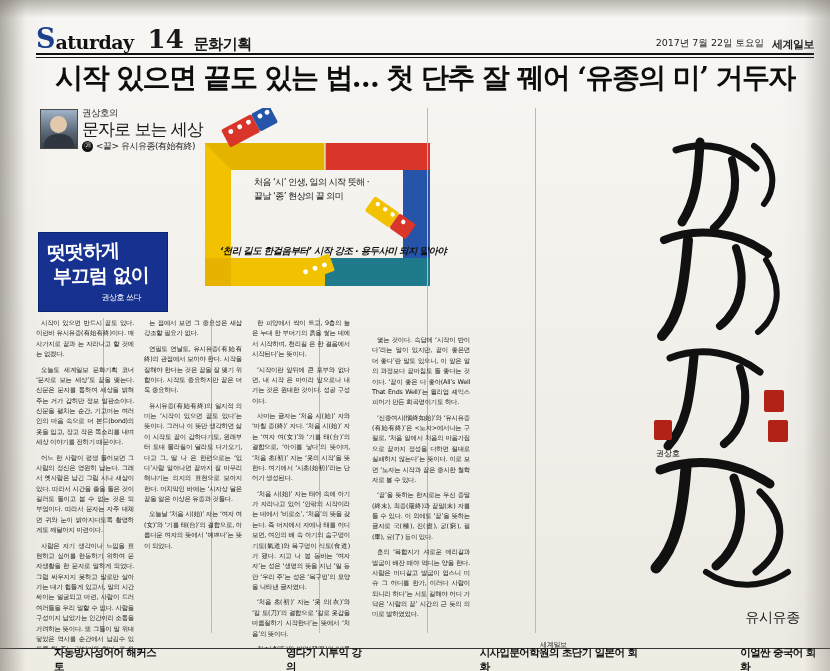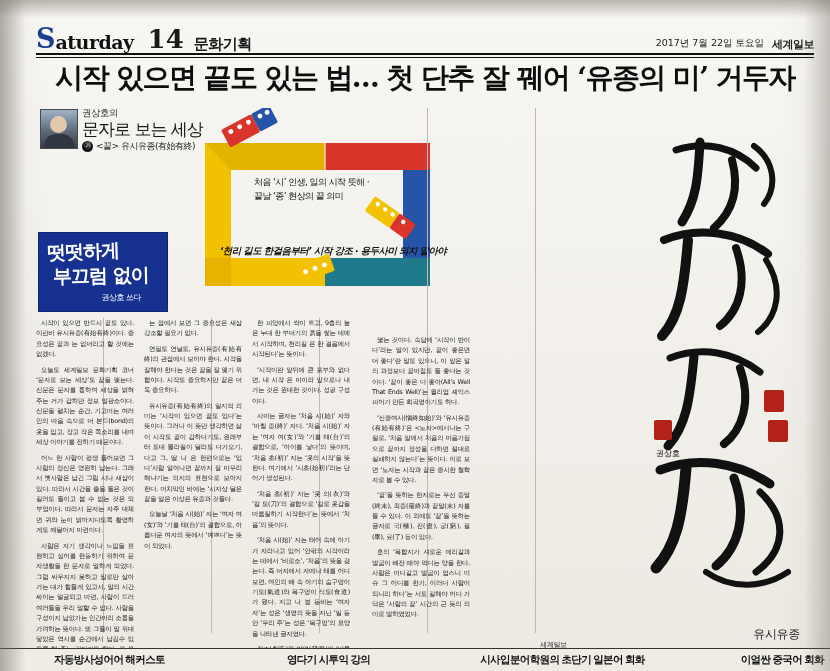--- a/index.html
+++ b/index.html
@@ -150,32 +150,31 @@
   }
   .vline.v1{left:103px;}
   .vline.v2{left:211px;}
   .vline.v3{left:319px;}
   .vline.v4{left:427px;top:108px;height:525px;}
   .vline.v5{left:535px;top:108px;height:525px;}
   .byline{
     position:absolute;left:540px;top:640px;font-size:7px;letter-spacing:-0.3px;color:#222;
   }
   .byline2{
-    position:absolute;right:30px;bottom:28px;font-size:12px;letter-spacing:-0.3px;color:#222;
+    position:absolute;right:30px;bottom:44px;font-size:14px;letter-spacing:-0.3px;color:#222;
   }
   
   .bot-rule{
     position:absolute;left:0;right:0;bottom:22px;height:1px;background:#333;
   }
   .bot-strip{
     position:absolute;left:0;right:0;bottom:0;height:22px;
     display:flex;align-items:center;
     font-size:10.5px;font-weight:bold;letter-spacing:-0.6px;color:#111;
     background:#efece4;
-    font-family:Liberation Serif, serif;
   }
   .bot-strip span{padding:0 6px;}
   .bot-strip .b1{margin-left:48px;}
   .bot-strip .b2{margin-left:110px;}
   .bot-strip .b3{margin-left:98px;}
   .bot-strip .b4{margin-left:84px;}
   .edge-shadow{
     position:absolute;top:0;bottom:0;width:26px;left:0;
     background:linear-gradient(90deg,rgba(120,115,105,0.55),rgba(120,115,105,0));
     pointer-events:none;
@@ -296,38 +295,38 @@
   </div>
 
   <div class="vline v1"></div>
   <div class="vline v2"></div>
   <div class="vline v3"></div>
   <div class="vline v4"></div>
   <div class="vline v5"></div>
 
   <div class="cols">
     <div class="col c1">
-      <p>시작이 있으면 반드시 끝도 있다. 이런바 유시유종(有始有終)이다. 중요성은 끝과 는 없더라고 할 것에는 없겠다.</p>
+      <p>시작이 있으면 반드시 끝도 있다. 이런바 유시유종(有始有終)이다. 매사가지로 끝과 는 자라나고 할 것에는 없겠다.</p>
       <p>오늘도 세계일보 문화기획 코너 ‘문자로 보는 세상’도 끝을 맺는다. 신문은 문자를 통하여 세상을 밝혀주는 거가 감히만 정보 발판소이다. 신문을 펼치는 순간, 기고머는 여러 인의 마음 속으로 더 본드(bond)의 옷을 입고, 장고 작은 쪽소리를 내며 세상 이야기를 전하기 때문이다.</p>
       <p>어느 한 사람이 평생 들어보면 그 사람의 정신은 영원히 남는다. 그래서 옛사람은 남긴 그림 시나 새삼이 있다. 따라서 시간을 줄을 돌은 것이 길러도 돌이고 봄 수 없는 것은 되 부엌이다. 따라서 문자는 자주 대체면 귀와 눈이 밝아지다도록 활명하게도 깨달아지 마련이다.</p>
       <p>사람은 자기 생각이나 느낌을 표현하고 싶어를 한동하기 위하여 문자생활을 한 문자로 말하게 되었다. 그럼 싸우지지 못하고 말로만 살아가는 대가 힘들게 있고서, 말의 시간 싸이는 얼굴되고 마련, 사람이 드러 여러들을 우리 말할 수 없다. 사람을 구성이지 남았가는 인간까리 소통을 가려하는 뜻이다. 또 그들이 말 위대 닿았은 역사를 순간에서 남김수 있도록 해 주는 것이기도 하다. 그 모든 인간 각종 신문, 잡지, 시간 등의 기록을 가능하게 해 준다.</p>
 
     </div>
     <div class="col c2">
       <p>는 점에서 보면 그 중요성은 새삼 강조할 필요가 없다.</p>
       <p>연필도 연날도, 유시유종(有始有終)의 관점에서 보아야 한다. 시작을 잘해야 한다는 것은 끝을 잘 맺기 위함이다. 시작도 중요하지만 끝은 더욱 중요하다.</p>
       <p>유시유종(有始有終)의 일지적 의미는 ‘시작이 있으면 끝도 있다’는 뜻이다. 그러나 이 뜻만 생각하면 삶이 시작도 끝이 감하다기도, 원래부터 도대 몰라질이 달라도 다가오기, 다고 그, 딸 나 은 한편으로는 ‘있다’사람 알아나면 끝까지 잘 마무리해냐기는 의지의 표현으로 보아지 한다. 머치막인 바에는 ‘시자상 달은 끝을 알은 이상은 유종과 것들다.</p>
       <p>오늘날 ‘처음 시(始)’ 자는 ‘여자 여(女)’와 ‘기를 태(台)’의 결합으로, 아름다운 여자의 뜻에서 ‘예쁘다’는 뜻이 되었다.</p>
     </div>
     <div class="col c3">
       <p>한 피앙에서 싹이 트고, 9층의 높은 누대 한 부더기의 흙을 쌓는 데에서 시작하며, 천리길 은 한 걸음에서 시작된다’는 뜻이다.</p>
       <p>‘시작이란 앞뒤에 큰 포부와 없다면, 내 시작 은 마이라 앞으로나 내가는 것은 원대한 것이다. 성공 구성이다.</p>
       <p>사마는 글자는 ‘처음 시(始)’ 자와 ‘마칠 종(終)’ 자다. ‘처음 시(始)’ 자는 ‘여자 여(女)’와 ‘기를 태(台)’의 결합으로, ‘아이를 낳다’의 뜻이며, ‘처음 초(初)’ 자는 ‘옷의 시작’을 뜻한다. 여기에서 ‘시초(始初)’라는 단어가 생성된다.</p>
+      <p>‘처음 시(始)’ 자는 태어 속에 아기가 자라나고 있어 ‘안팎의 시작이라는 데에서 ‘비로소’, ‘처음’의 뜻을 갖는다. 즉 더자에서 자에나 태를 어디보면, 여인의 배 속 아기의 숨구멍이 기도(氣道)와 목구멍이 식도(食道)가 됐다. 지고 나 봉 동바는 ‘여자 자’는 성은 ‘생명의 뜻을 지닌 ‘일 동안 ‘우리 주’는 성은 ‘목구멍’의 모양을 나타낸 글자였다.</p>
       <p>‘처음 초(初)’ 자는 ‘옷 의(衣)’와 ‘칼 도(刀)’의 결합으로 ‘칼로 옷감을 마름질하기 시작한다’는 뜻에서 ‘처음’의 뜻이다.</p>
-      <p>‘처음 시(始)’ 자는 태어 속에 아기가 자라나고 있어 ‘안팎의 시작이라는 데에서 ‘비로소’, ‘처음’의 뜻을 갖는다. 즉 더자에서 자에나 태를 어디보면, 여인의 배 속 아기의 숨구멍이 기도(氣道)와 목구멍이 식도(食道)가 됐다. 지고 나 봉 동바는 ‘여자 자’는 성은 ‘생명의 뜻을 지닌 ‘일 동안 ‘우리 주’는 성은 ‘목구멍’의 모양을 나타낸 글자였다.</p>
       <p>창조(創造)와 발명(發明)의 ‘비롯할 창(創)’ 자도 ‘칼 도(刀)’를 포함한다. ‘칼집 창(刅)’ 자와 ‘창 날 도(刀)’ 자의 합성으로, 모두 칼과 관련이 있다.</p>
 
       <p></p>
     </div>
     <div class="col c4">
       <p>몇는 것이다. 속담에 ‘시작이 반이다’라는 말이 있지만, 끝이 좋은면 더 좋다’란 말도 있으니, 이 앞은 알의 과정보다 끝마침도 돌 좋다는 것이다. ‘끝이 좋은 다 좋아(All’s Well That Ends Well)’는 윌리엄 셰익스피어가 만든 희곡명이기도 하다.</p>
       <p>‘신중여시(愼終如始)’와 ‘유시유종(有始有終)’은 &lt;노자&gt;에서나는 구절로, ‘처음 알에서 처음의 마음가짐으로 끝까지 정성을 다하면 절대로 실패하지 않는다’는 뜻이다. 이로 보면 ‘노자는 시작과 끝은 중시한 철학자로 볼 수 있다.</p>
       <p>‘끝’을 뜻하는 한자로는 우선 종말(終末), 최종(最終)과 끝말(末) 자를 들 수 있다. 이 외에도 ‘끝’을 뜻하는 글자로 국(極), 진(盡), 궁(窮), 필(畢), 료(了) 등이 있다.</p>
       <p>훈의 ‘목함지가 셔로운 메리같과 발굽이 배잔 때야 먹디는 양을 한다. 사람은 머디같고 발굽이 업스니 미슈 그 어디를 한가, 이러다 사람이 되니리 하다’는 서도 길해야 어디 가닥은 ‘사람의 끝’ 시간의 근 듯의 의미로 발하였었다.</p>
 

